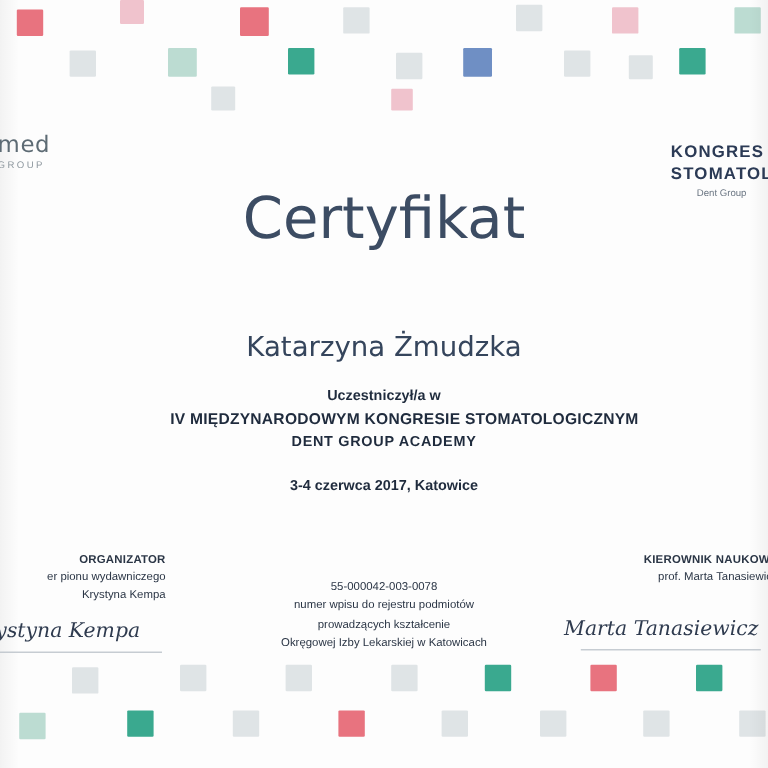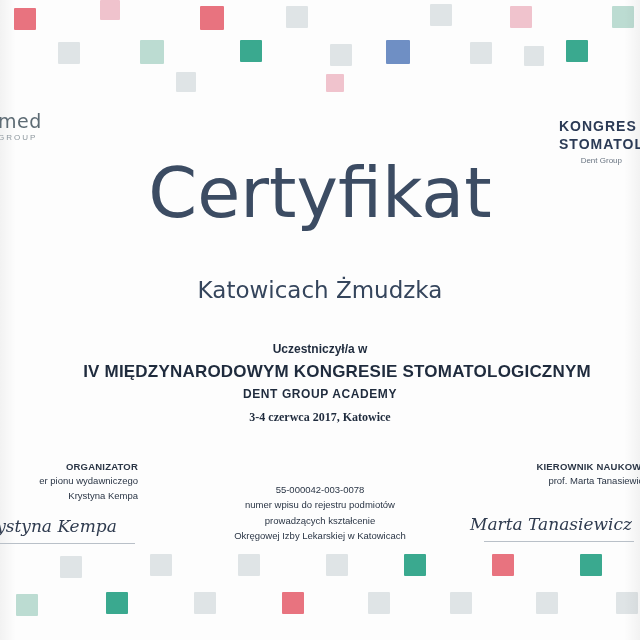--- a/index.html
+++ b/index.html
@@ -79,21 +79,21 @@
   }
 
   
   .title {
     position: absolute;
     top: 158px;
     left: 0;
     width: 640px;
     text-align: center;
     font-family: "DejaVu Sans", sans-serif;
-    font-size: 70px;
+    font-size: 48px;
     color: #3c4c63;
     letter-spacing: 0px;
     line-height: 1;
   }
 
   
   .recipient {
     position: absolute;
     top: 277px;
     left: 0;
@@ -110,24 +110,24 @@
     top: 320px;
     left: 0;
     width: 640px;
     text-align: center;
     color: #1f2b3d;
   }
   .body-block .ln {
     font-weight: bold;
     line-height: 1.55;
   }
-  .body-block .l1 { font-size: 12px; margin-top: 20px; }
-  .body-block .l2 { font-size: 17px; letter-spacing: 0.2px; padding-left: 34px; }
+  .body-block .l1 { font-size: 12px; }
+  .body-block .l2 { font-size: 13px; letter-spacing: 0.2px; padding-left: 34px; }
   .body-block .l3 { font-size: 12px; letter-spacing: 0.6px; }
-  .body-block .l4 { font-size: 12px; margin-top: 4px; font-family: Liberation Serif, serif; }
+  .body-block .l4 { font-size: 12px; margin-top: 18px; }
 
   
   .sig-left {
     position: absolute;
     left: -12px;
     top: 460px;
     width: 150px;
     text-align: right;
     font-size: 9.5px;
     color: #2a3545;
@@ -242,21 +242,21 @@
   </div>
 
   <div class="logo-right">
     <div class="kr1">KONGRES</div>
     <div class="kr2">STOMATOL</div>
     <div class="kr3">Dent Group</div>
   </div>
 
   <div class="title">Certyfikat</div>
 
-  <div class="recipient">Katowicach Żmudzka</div>
+  <div class="recipient">Katarzyna Żmudzka</div>
 
   <div class="body-block">
     <div class="ln l1">Uczestniczył/a w</div>
     <div class="ln l2">IV MIĘDZYNARODOWYM KONGRESIE STOMATOLOGICZNYM</div>
     <div class="ln l3">DENT GROUP ACADEMY</div>
     <div class="ln l4">3-4 czerwca 2017, Katowice</div>
   </div>
 
   <div class="sig-left">
     <div class="sig-label">ORGANIZATOR</div>

